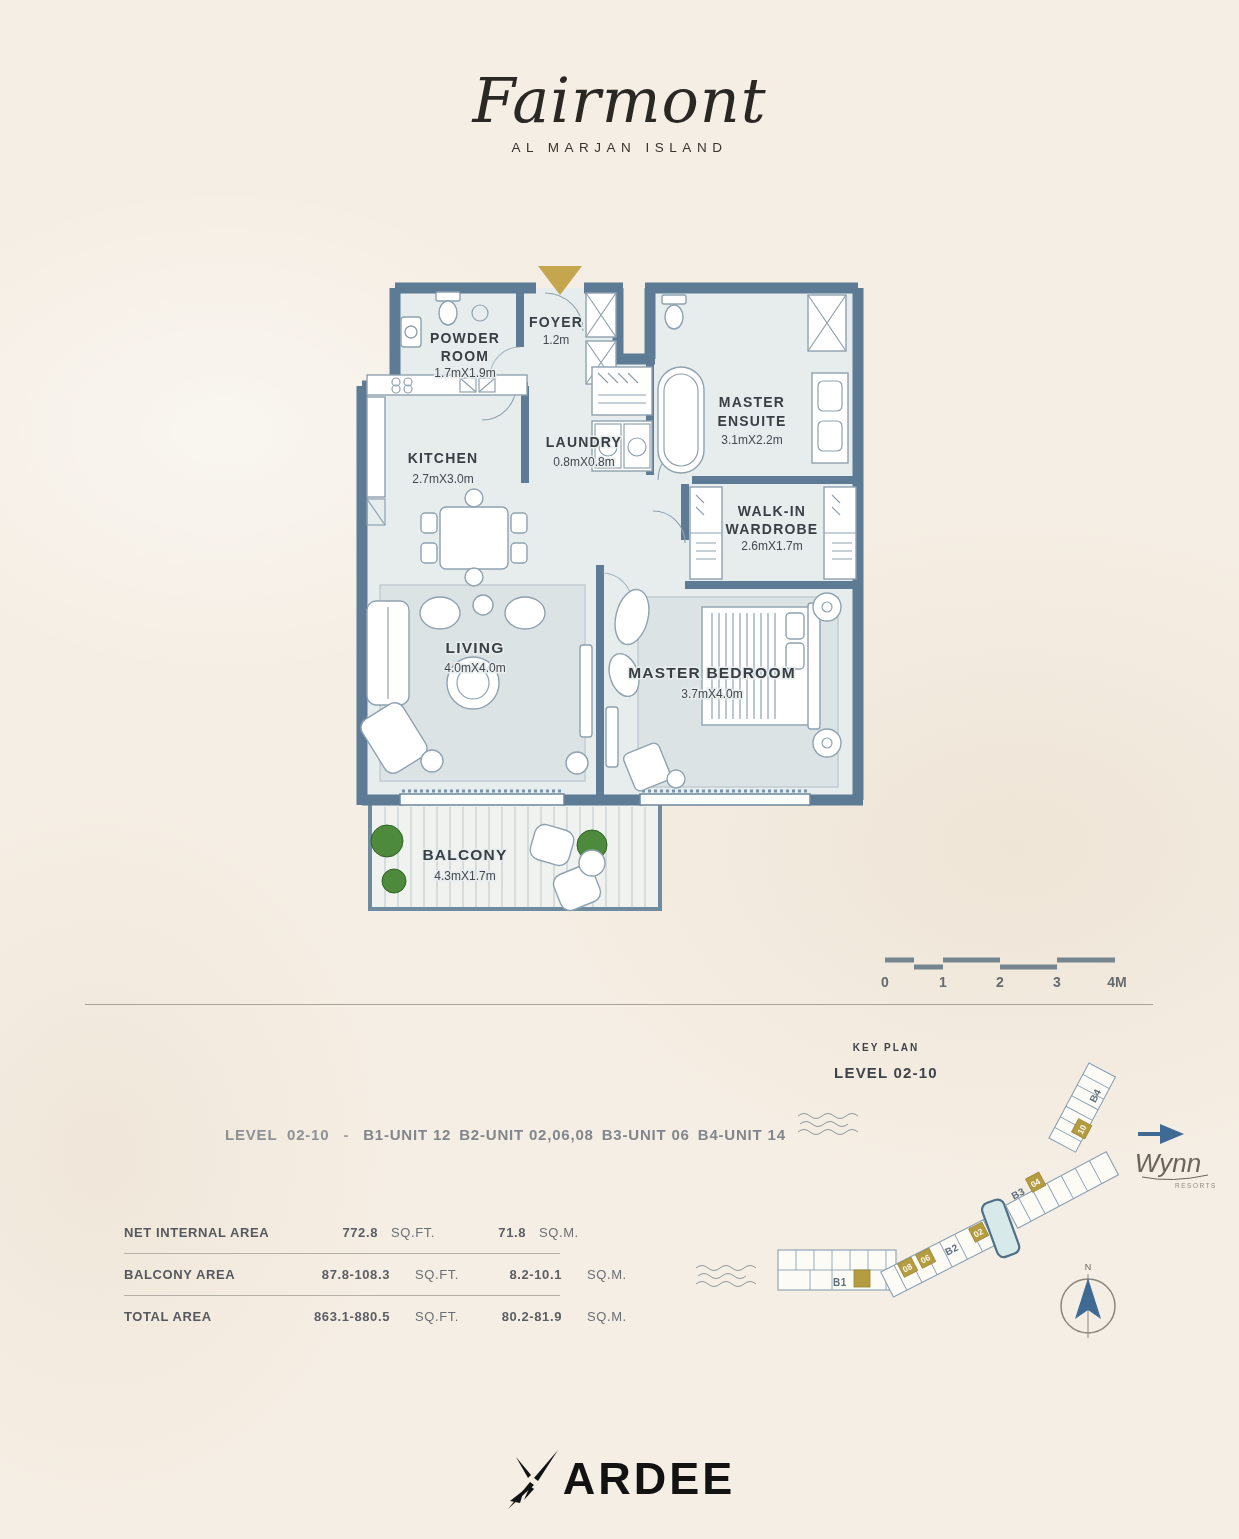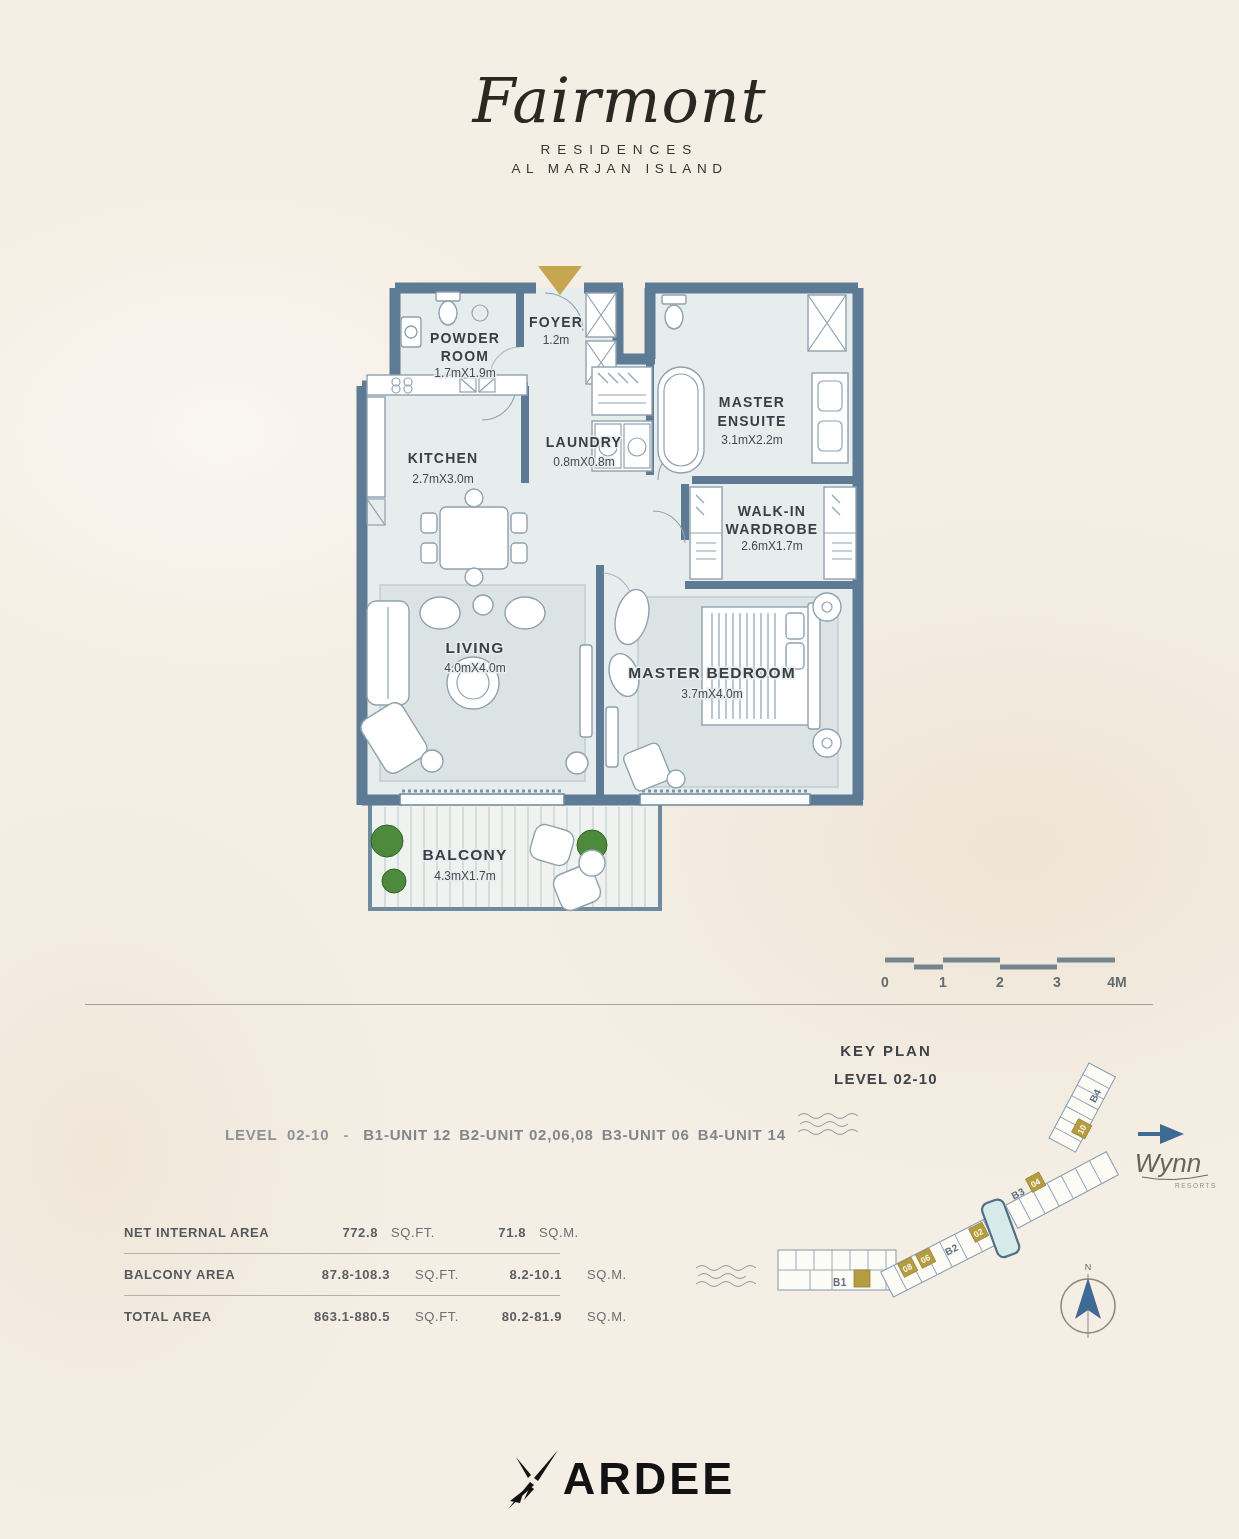--- a/index.html
+++ b/index.html
@@ -46,40 +46,39 @@
   .level-sep{color:#9a9da2;}
   .unit-lines{display:flex;flex-direction:row;gap:8px;color:#83868c;}
   
   .areas{position:absolute;left:124px;top:1212px;width:436px;color:#55585d;}
   .arow{display:grid;grid-template-columns:158px 96px 64px 84px 34px;align-items:center;padding:13px 0;font-size:13px;letter-spacing:.6px;font-weight:600;}
   .arow + .arow{border-top:1px solid #b6b1a8;gap:12px;}
   .a-val{text-align:right;font-weight:600;color:#5b5e63;}
   .a-unit{padding-left:13px;color:#6c6f74;font-weight:500;}
   
   .keyplan-head{position:absolute;left:780px;top:1042px;width:212px;text-align:center;color:#3f444a;}
-  .kp-title{font-size:15px;font-weight:600;letter-spacing:2px;}
+  .kp-title{font-size:10px;font-weight:600;letter-spacing:2px;}
   .kp-level{font-size:15px;font-weight:600;letter-spacing:1.2px;margin-top:11px;}
   .kp-bldg{stroke:#8aa0b2;stroke-width:1.1;fill:#fdfbf6;}
   .kp-line{stroke:#8aa0b2;stroke-width:.9;fill:none;}
   .kp-gold{fill:#b49c40;stroke:#9b8534;stroke-width:.8;}
   .kp-badge{font-size:8.5px;font-weight:700;fill:#fdf8ec;text-anchor:middle;}
   .kp-name{font-size:10px;font-weight:600;fill:#5d6f7d;text-anchor:middle;letter-spacing:.5px;}
   .wave{stroke:#5f6e79;stroke-width:.9;fill:none;opacity:.75;}
   
   .ardee{position:absolute;left:0;right:1px;top:1446px;display:flex;justify-content:center;align-items:center;gap:2px;}
   .ardee-text{font-size:45px;font-weight:700;letter-spacing:3px;color:#121212;}
 </style>
 </head>
 <body>
 
 <div class="page">
 
   <div class="brand">
     <div class="brand-script">Fairmont</div>
-    <div class="brand-sub">RESIDENCES</div>
     <div class="brand-sub2">AL MARJAN ISLAND</div>
   </div>
 
   <svg style="left:340px;top:255px;" width="540" height="680" viewBox="0 0 540 680">
 
     <polygon fill="#e7eced" points="55,33 278,33 278,104 310,104 310,33 518,33 518,540 27,540 27,131 55,131"></polygon>
 
     <g>
       <rect x="30" y="550" width="290" height="104" fill="#f0f2ef"></rect>
       <g>

